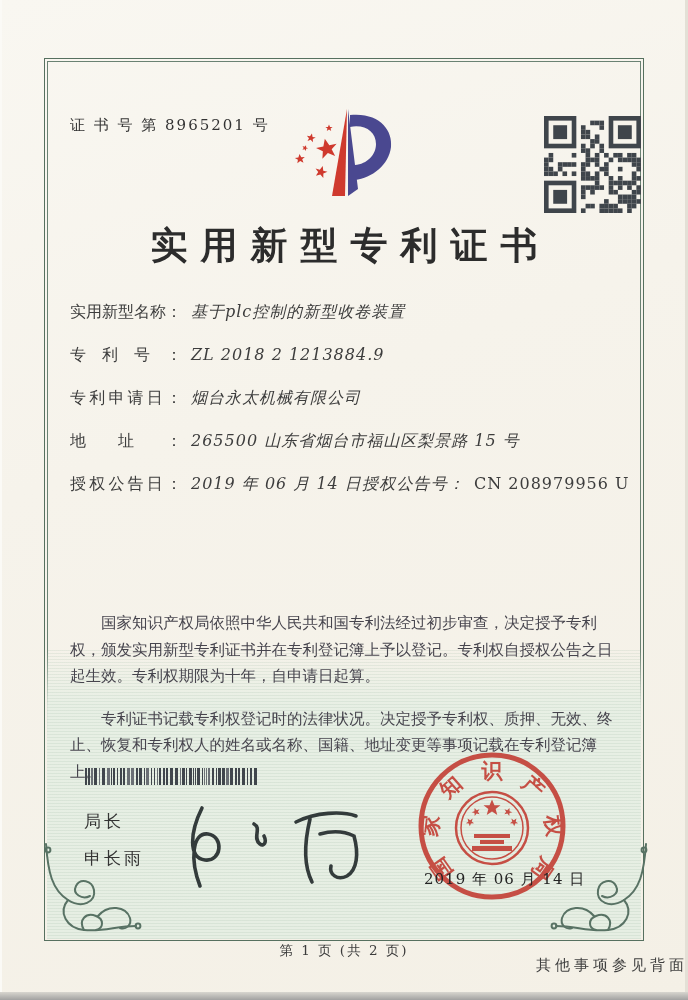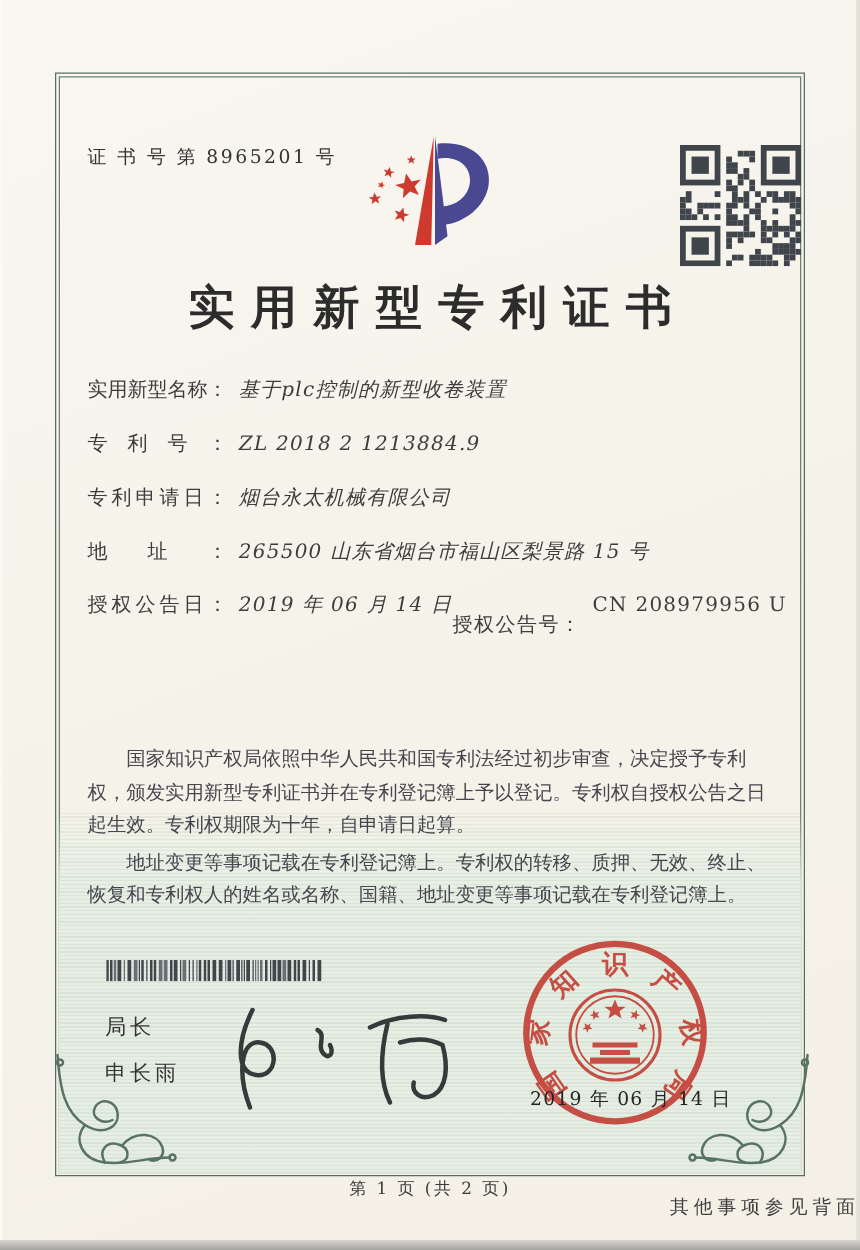--- a/index.html
+++ b/index.html
@@ -45,30 +45,30 @@
   }
 
   .fields{position:absolute;left:70px;top:302px;width:556px;font-size:16px;}
   .field-row{position:relative;height:43px;white-space:nowrap;}
   .field-label{
     display:inline-block;width:112px;text-align:justify;text-align-last:justify;
     color:#3d3d3d;vertical-align:top;
   }
   .field-value{margin-left:9px;letter-spacing:1px;color:#3d3d3d;font-style:italic;}
   .grant-label{
-    position:absolute;left:292px;top:16px;display:inline-block;width:102px;
-    text-align:justify;text-align-last:justify;color:#3d3d3d;
+    position:absolute;left:292px;top:0;display:inline-block;width:102px;
+    text-align:justify;text-align-last:justify;color:#3d3d3d;font-style:italic;
   }
   .grant-value{position:absolute;left:404px;top:0;letter-spacing:1px;color:#3d3d3d;}
 
   .paragraphs{
     position:absolute;left:70px;top:594px;width:552px;
     font-size:15.5px;line-height:26.5px;color:#47454e;
   }
-  .paragraphs p{margin:0 0 3px 0;text-indent:2em;}
+  .paragraphs p{margin:16px 0 3px 0;text-indent:2em;}
 
   .barcode{position:absolute;left:85px;top:768px;}
 
   .officer{position:absolute;left:84px;top:810px;font-size:17px;color:#343434;letter-spacing:3px;}
   .officer div{margin-bottom:14px;}
   .signature{position:absolute;left:150px;top:786px;}
 
   .seal{position:absolute;left:412px;top:746px;opacity:.88;}
   .seal-date{position:absolute;left:424px;top:870px;font-size:15px;letter-spacing:1px;color:#242424;}
 
@@ -282,21 +282,21 @@
     </div>
     <div class="field-row">
       <span class="field-label">授权公告日：</span><span class="field-value">2019 年 06 月 14 日</span>
       <span class="grant-label">授权公告号：</span>
       <span class="grant-value">CN 208979956 U</span>
     </div>
   </div>
 
   <div class="paragraphs">
     <p>国家知识产权局依照中华人民共和国专利法经过初步审查，决定授予专利权，颁发实用新型专利证书并在专利登记簿上予以登记。专利权自授权公告之日起生效。专利权期限为十年，自申请日起算。</p>
-    <p>地址变更等事项记载在专利登记簿上。专利权的转移、质押、无效、终止、恢复和专利权人的姓名或名称、国籍、地址变更等事项记载在专利登记簿上。</p>
+    <p>专利证书记载专利权登记时的法律状况。决定授予专利权、质押、无效、终止、恢复和专利权人的姓名或名称、国籍、地址变更等事项记载在专利登记簿上。</p>
   </div>
 
   <svg class="barcode" id="barcode" width="176" height="17" viewBox="0 0 176 17">
       <rect x="0" y="0" width="2" height="17" fill="#40464c"></rect>
       <rect x="3" y="0" width="2" height="17" fill="#40464c"></rect>
       <rect x="6" y="0" width="2" height="17" fill="#6a6f74"></rect>
       <rect x="9" y="0" width="3" height="17" fill="#40464c"></rect>
       <rect x="14" y="0" width="1" height="17" fill="#6a6f74"></rect>
       <rect x="17" y="0" width="3" height="17" fill="#40464c"></rect>
       <rect x="22" y="0" width="3" height="17" fill="#6a6f74"></rect>

